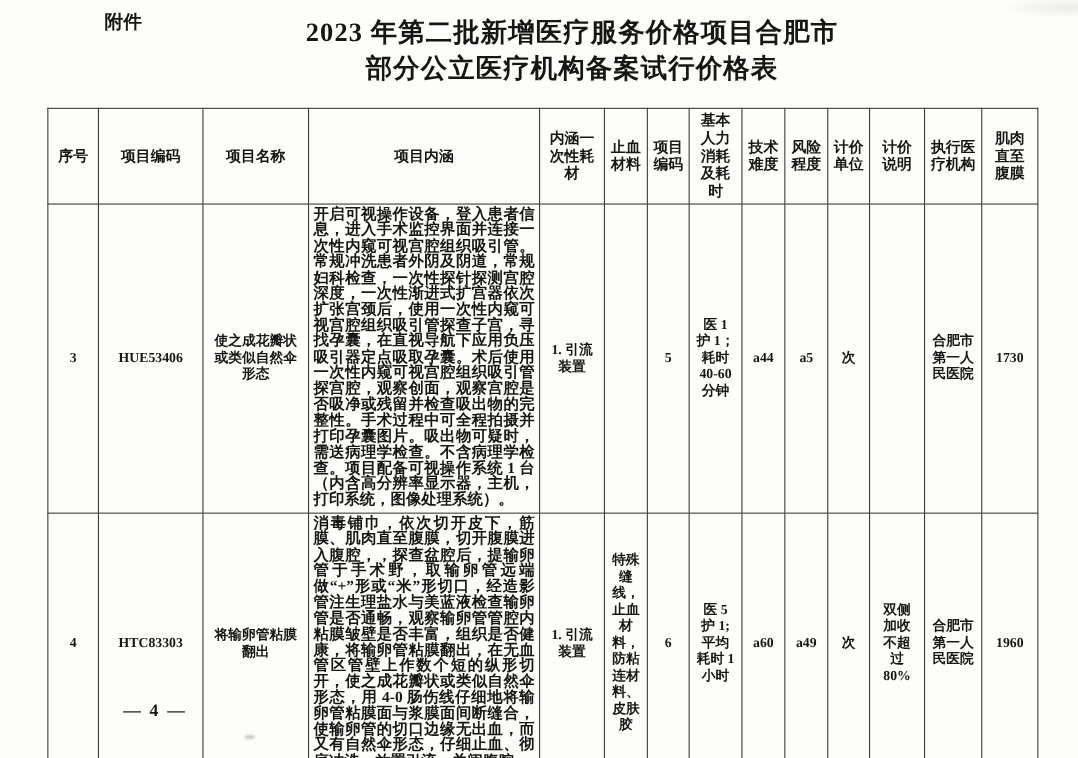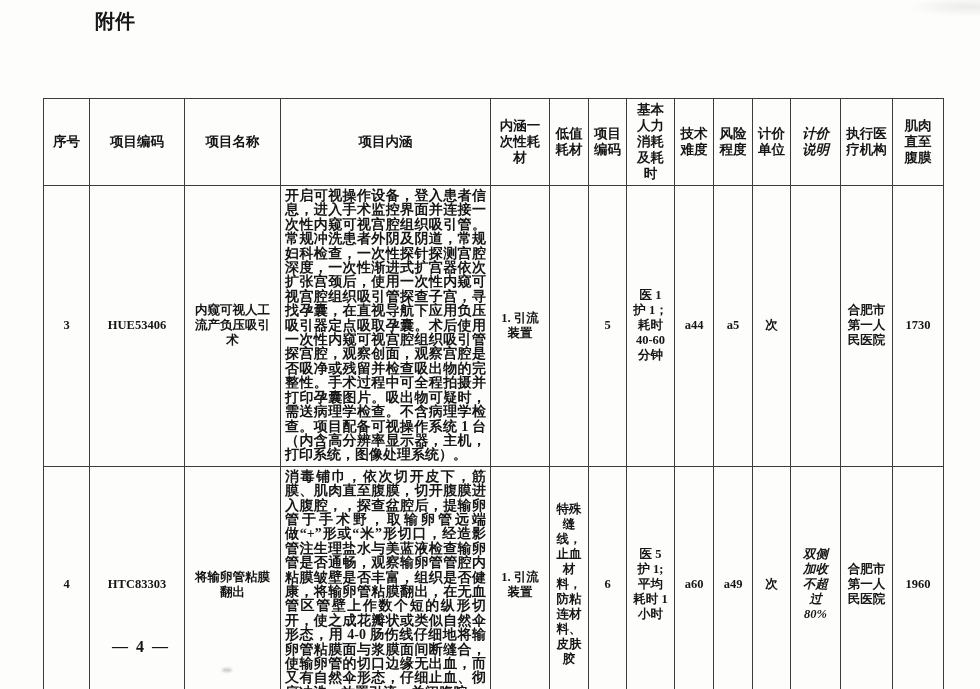--- a/index.html
+++ b/index.html
@@ -13,21 +13,21 @@
   }
   .page {
     position: absolute; inset: 0;
     background:
       radial-gradient(ellipse 420px 22px at 50% 101%, rgba(0,0,0,0.10), transparent 70%),
       radial-gradient(ellipse 90px 14px at 99% 1%, rgba(0,0,0,0.07), transparent 70%),
       #fdfdfc;
   }
   .attachment {
     position: absolute; left: 95px; top: 8px;
-    font-size: 20px; font-weight: bold;
+    font-size: 17px; font-weight: bold;
     font-family: "Liberation Sans", "DejaVu Sans", sans-serif;
   }
   .title-block {
     position: absolute; left: 80px; width: 880px; top: 14px;
     text-align: center;
   }
   .title-line {
     font-size: 24px; font-weight: bold; line-height: 33px;
     letter-spacing: 1px;
   }
@@ -59,40 +59,42 @@
   tr.r4  { height: 207px; }
   td.cell-content {
     text-align: justify;
     text-justify: inter-ideograph;
     font-size: 14px;
     line-height: 14.4px;
     padding: 3px 4px;
     vertical-align: middle;
   }
   .pad6 { padding-left: 6px !important; padding-right: 6px !important; }
-  .pad7 { padding-left: 7px !important; padding-right: 7px !important; font-style: italic; }
+  .pad7 { padding-left: 7px !important; padding-right: 7px !important; }
   .pad8 { padding-left: 8px !important; padding-right: 8px !important; }
   .footer-pageno {
     position: absolute; left: 112px; top: 638px;
     font-size: 16px; font-weight: bold; letter-spacing: 2px;
   }
   .smudge-dot {
     position: absolute; left: 222px; top: 668px;
     width: 10px; height: 4px; border-radius: 50%;
     background: rgba(60,60,60,0.25); filter: blur(1px);
   }
 </style>
 </head>
 <body>
 
 <div class="page">
 
   <div class="attachment">附件</div>
 
   <div class="title-block">
+    <div class="title-line">2023 年第二批新增医疗服务价格项目合肥市</div>
+    <div class="title-line">部分公立医疗机构备案试行价格表</div>
   </div>
 
   <table class="price-table">
     <colgroup>
       <col style="width:46px">
         <col style="width:95px">
         <col style="width:96px">
         <col style="width:210px">
       <col style="width:59px">
         <col style="width:39px">
@@ -105,36 +107,36 @@
       <col style="width:52px">
         <col style="width:51px">
     </colgroup>
     <thead>
       <tr class="hdr">
         <th>序号</th>
         <th>项目编码</th>
         <th>项目名称</th>
         <th>项目内涵</th>
         <th class="pad6">内涵一次性耗材</th>
-        <th>低值耗材</th>
+        <th>止血材料</th>
         <th>项目编码</th>
         <th class="pad6">基本人力消耗及耗时</th>
         <th>技术难度</th>
         <th>风险程度</th>
         <th>计价单位</th>
         <th class="pad7">计价说明</th>
         <th>执行医疗机构</th>
         <th class="pad8">肌肉直至腹膜</th>
       </tr>
     </thead>
     <tbody>
       <tr class="r3">
         <td>3</td>
         <td>HUE53406</td>
-        <td>内窥可视人工流产负压吸引术</td>
+        <td>使之成花瓣状或类似自然伞形态</td>
         <td class="cell-content">开启可视操作设备，登入患者信息，进入手术监控界面并连接一次性内窥可视宫腔组织吸引管。常规冲洗患者外阴及阴道，常规妇科检查，一次性探针探测宫腔深度，一次性渐进式扩宫器依次扩张宫颈后，使用一次性内窥可视宫腔组织吸引管探查子宫，寻找孕囊，在直视导航下应用负压吸引器定点吸取孕囊。术后使用一次性内窥可视宫腔组织吸引管探宫腔，观察创面，观察宫腔是否吸净或残留并检查吸出物的完整性。手术过程中可全程拍摄并打印孕囊图片。吸出物可疑时，需送病理学检查。不含病理学检查。项目配备可视操作系统 1 台（内含高分辨率显示器，主机，打印系统，图像处理系统）。</td>
         <td class="pad6">1. 引流装置</td>
         <td></td>
         <td>5</td>
         <td class="pad6">医 1 护 1；耗时 40-60 分钟</td>
         <td>a44</td>
         <td>a5</td>
         <td>次</td>
         <td class="pad7"></td>
         <td>合肥市第一人民医院</td>

